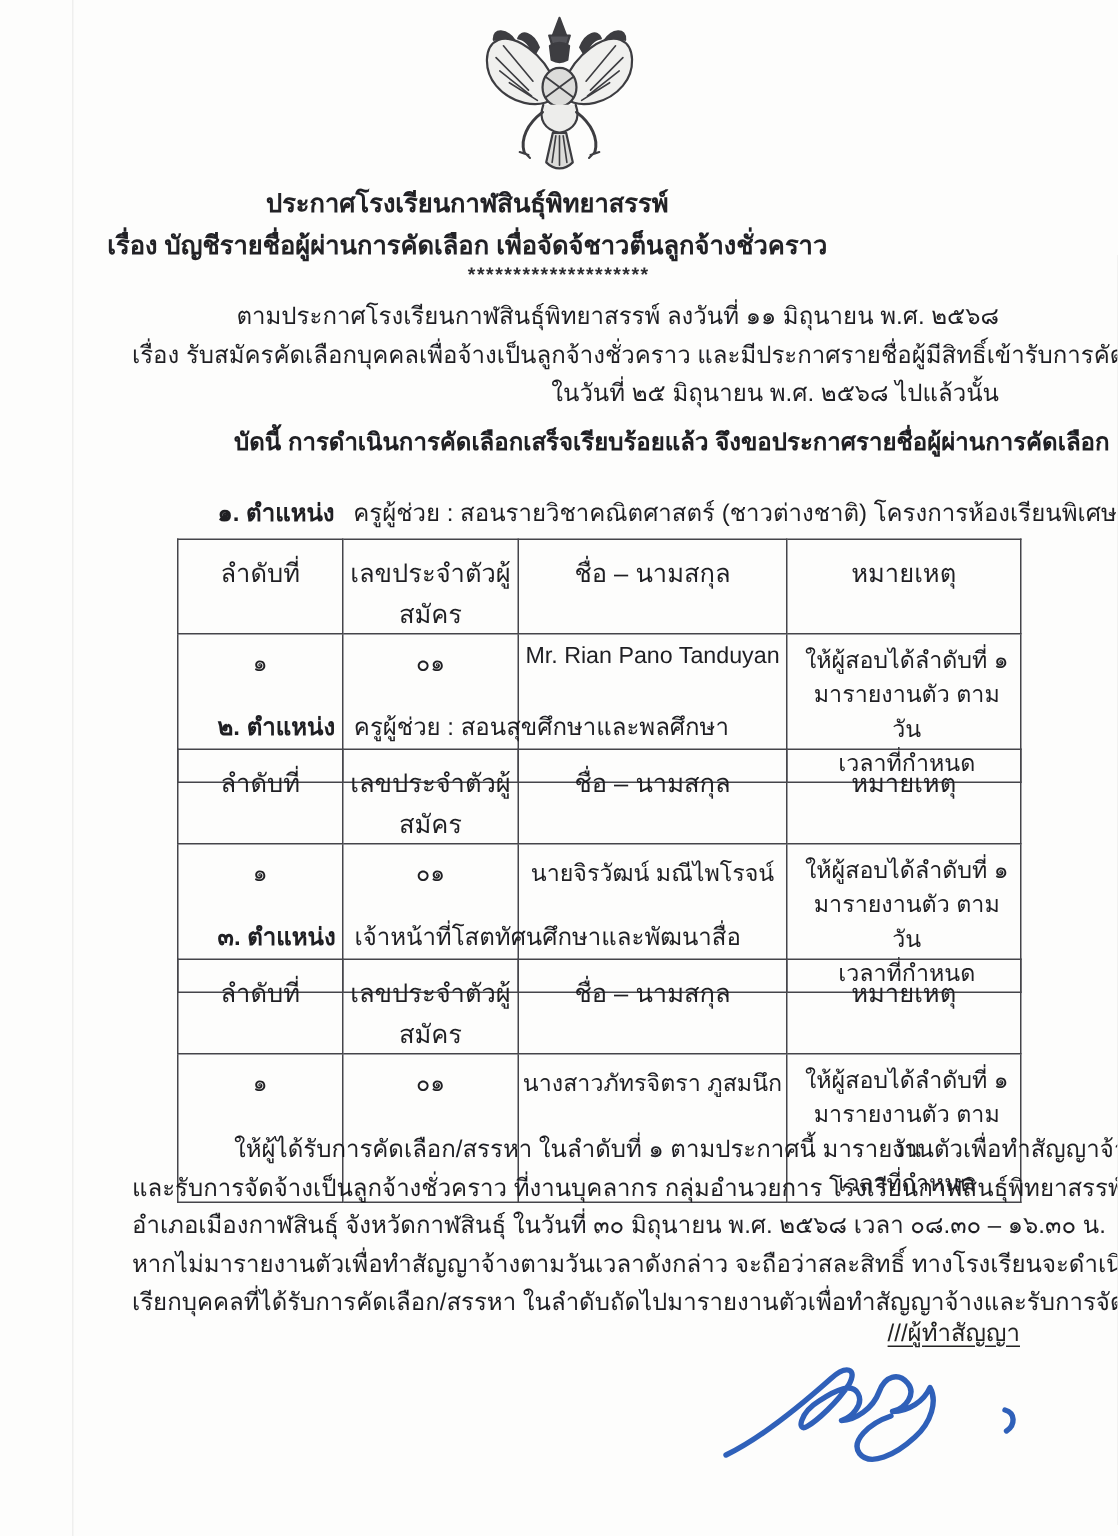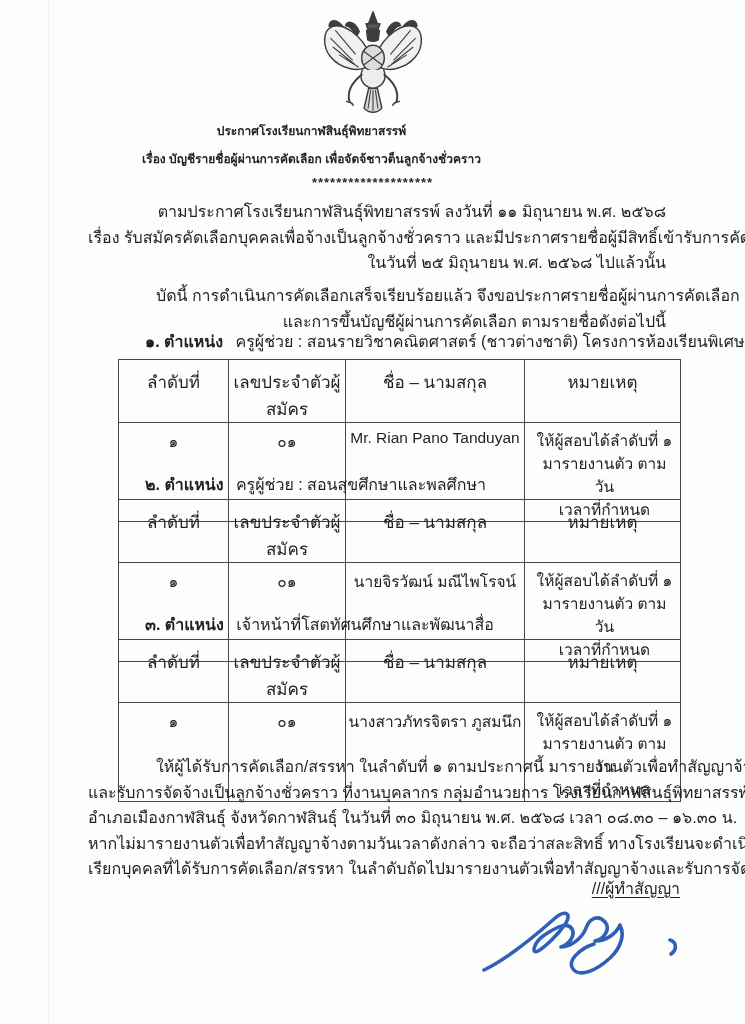--- a/index.html
+++ b/index.html
@@ -13,30 +13,30 @@
     overflow: hidden;
   }
   .crease {
     position: absolute; left: 48px; top: 0; width: 1px; height: 1024px;
     background: rgba(120,120,120,0.10);
   }
   .emblem {
     position: absolute; left: 314px; top: 10px; width: 118px; height: 106px;
   }
   .title { position: absolute; left: 0; width: 623px; text-align: center;
-    font-weight: bold; font-size: 12px; color: #222226; }
+    font-weight: bold; font-size: 17px; color: #222226; }
   .title-1 { top: 121px; }
   .title-2 { top: 149px; }
   .divider { position: absolute; left: 0; top: 175px; width: 745px;
     text-align: center; font-size: 13px; font-weight: bold; letter-spacing: 1px; color: #2a2a2e; }
   .para { position: absolute; left: 88px; width: 578px; font-size: 16px; line-height: 25.5px; }
   .para .line { white-space: nowrap; text-align: right; }
   .indent { text-indent: 68px; }
   .intro { top: 199px; }
-  .announce { top: 283px; }
+  .announce { top: 283px; font-weight: bold; }
   .closing { top: 754px; }
   .sec-heading { position: absolute; left: 145px; width: 560px; font-size: 16px; white-space: nowrap; }
   .sec-heading .b { font-weight: bold; }
   .sec-heading .pos { margin-left: 8px; }
   .sec-1 { top: 329px; }
   .sec-2 { top: 472px; }
   .sec-3 { top: 612px; }
   table.results {
     position: absolute; left: 118px; width: 562px;
     border-collapse: collapse; table-layout: fixed;
@@ -112,21 +112,20 @@
   <div class="divider">********************</div>
 
   <div class="para intro">
     <div class="line indent">ตามประกาศโรงเรียนกาฬสินธุ์พิทยาสรรพ์  ลงวันที่  ๑๑  มิถุนายน  พ.ศ. ๒๕๖๘</div>
     <div class="line">เรื่อง  รับสมัครคัดเลือกบุคคลเพื่อจ้างเป็นลูกจ้างชั่วคราว  และมีประกาศรายชื่อผู้มีสิทธิ์เข้ารับการคัดเลือก</div>
     <div class="line">ในวันที่ ๒๕ มิถุนายน พ.ศ. ๒๕๖๘  ไปแล้วนั้น</div>
   </div>
 
   <div class="para announce">
     <div class="line indent">บัดนี้  การดำเนินการคัดเลือกเสร็จเรียบร้อยแล้ว  จึงขอประกาศรายชื่อผู้ผ่านการคัดเลือก</div>
-    <div class="line">และการขึ้นบัญชีผู้ผ่านการคัดเลือก ตามรายชื่อดังต่อไปนี้</div>
   </div>
 
   <div class="sec-heading sec-1">
     <span class="b">๑.</span>
     <span class="b">ตำแหน่ง</span>
     <span class="pos">ครูผู้ช่วย : สอนรายวิชาคณิตศาสตร์  (ชาวต่างชาติ) โครงการห้องเรียนพิเศษ MEP</span>
   </div>
   <table class="results tbl-1">
     <colgroup>
         <col class="col-no">

